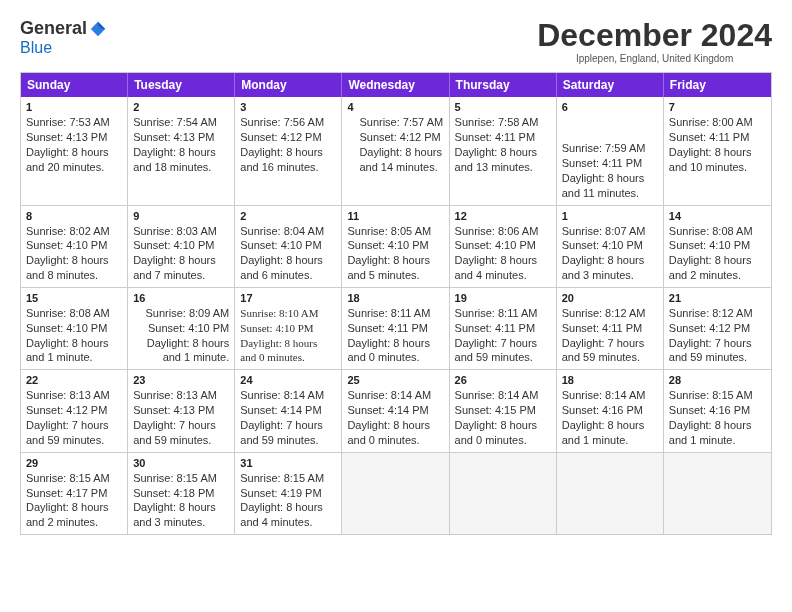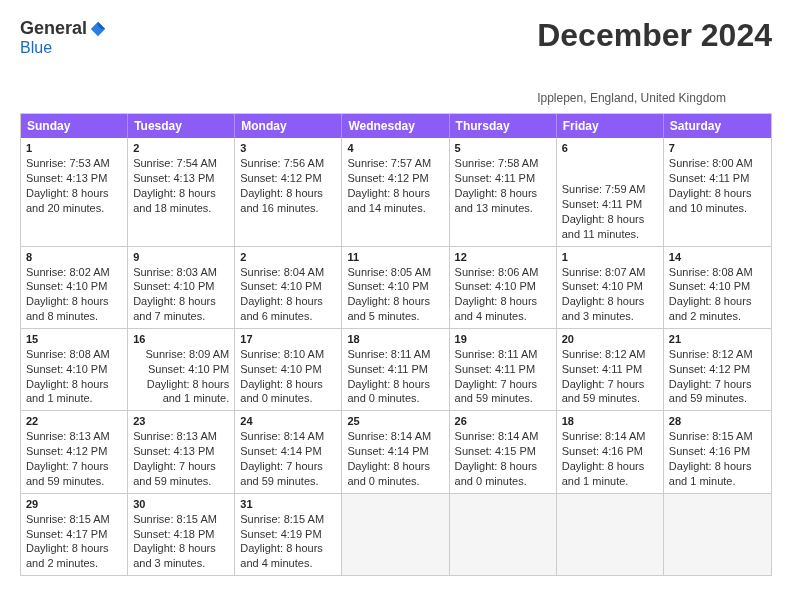--- a/index.html
+++ b/index.html
@@ -40,43 +40,42 @@
     .logo-blue {
       color: #1a6bbf;
     }
     .logo-icon {
       display: inline-block;
       width: 18px;
       height: 18px;
       margin-left: 2px;
     }
     .title-block {
-      text-align: left;
+      text-align: center;
     }
     .month-title {
       font-size: 32px;
       font-weight: bold;
       color: #333;
       line-height: 1.1;
     }
     .location {
-      font-size: 12px;
+      font-size: 10px;
       color: #555;
-      margin-top: 38px;
     }
     .calendar {
       flex: 1;
       display: flex;
       flex-direction: column;
       border: 1px solid #ccc;
     }
     .cal-header {
       display: grid;
       grid-template-columns: repeat(7, 1fr);
-      background: #8b5cf6;
+      background: #6d28d9;
     }
     .cal-header-cell {
       color: #fff;
       font-size: 12px;
       font-weight: bold;
       padding: 5px 6px;
       text-align: left;
       border-right: 1px solid rgba(255,255,255,0.3);
     }
     .cal-header-cell:last-child { border-right: none; }
@@ -139,22 +138,22 @@
     </div>
   </div>
 
   <div class="calendar">
     <div class="cal-header">
       <div class="cal-header-cell">Sunday</div>
       <div class="cal-header-cell">Tuesday</div>
       <div class="cal-header-cell">Monday</div>
       <div class="cal-header-cell">Wednesday</div>
       <div class="cal-header-cell">Thursday</div>
+      <div class="cal-header-cell">Saturday</div>
       <div class="cal-header-cell">Friday</div>
-      <div class="cal-header-cell">Saturday</div>
     </div>
     <div class="cal-body" id="cal-body">
     <div class="cal-row">
           <div class="cal-cell">
             <span class="day-num">1</span>
             <div class="cell-text" style="white-space: pre-line;">Sunrise: 7:53 AM
 Sunset: 4:13 PM
 Daylight: 8 hours
 and 20 minutes.</div>
           </div>
@@ -167,21 +166,21 @@
           </div>
           <div class="cal-cell">
             <span class="day-num">3</span>
             <div class="cell-text" style="white-space: pre-line;">Sunrise: 7:56 AM
 Sunset: 4:12 PM
 Daylight: 8 hours
 and 16 minutes.</div>
           </div>
           <div class="cal-cell">
             <span class="day-num">4</span>
-            <div class="cell-text" style="white-space: pre-line;">Sunrise: 7:57 AM
+            <div class="cell-text" style="white-space: pre-line; margin-left: 12px;">Sunrise: 7:57 AM
 Sunset: 4:12 PM
 Daylight: 8 hours
 and 14 minutes.</div>
           </div>
           <div class="cal-cell">
             <span class="day-num">5</span>
             <div class="cell-text" style="white-space: pre-line;">Sunrise: 7:58 AM
 Sunset: 4:11 PM
 Daylight: 8 hours
 and 13 minutes.</div>
@@ -262,21 +261,21 @@
           </div>
           <div class="cal-cell">
             <span class="day-num">16</span>
             <div class="cell-text" style="white-space: pre-line; text-align: right;">Sunrise: 8:09 AM
 Sunset: 4:10 PM
 Daylight: 8 hours
 and 1 minute.</div>
           </div>
           <div class="cal-cell">
             <span class="day-num">17</span>
-            <div class="cell-text" style="white-space: pre-line;">Sunrise: 8:10 AM
+            <div class="cell-text" style="white-space: pre-line; font-family: Liberation Serif, serif;">Sunrise: 8:10 AM
 Sunset: 4:10 PM
 Daylight: 8 hours
 and 0 minutes.</div>
           </div>
           <div class="cal-cell">
             <span class="day-num">18</span>
             <div class="cell-text" style="white-space: pre-line;">Sunrise: 8:11 AM
 Sunset: 4:11 PM
 Daylight: 8 hours
 and 0 minutes.</div>

